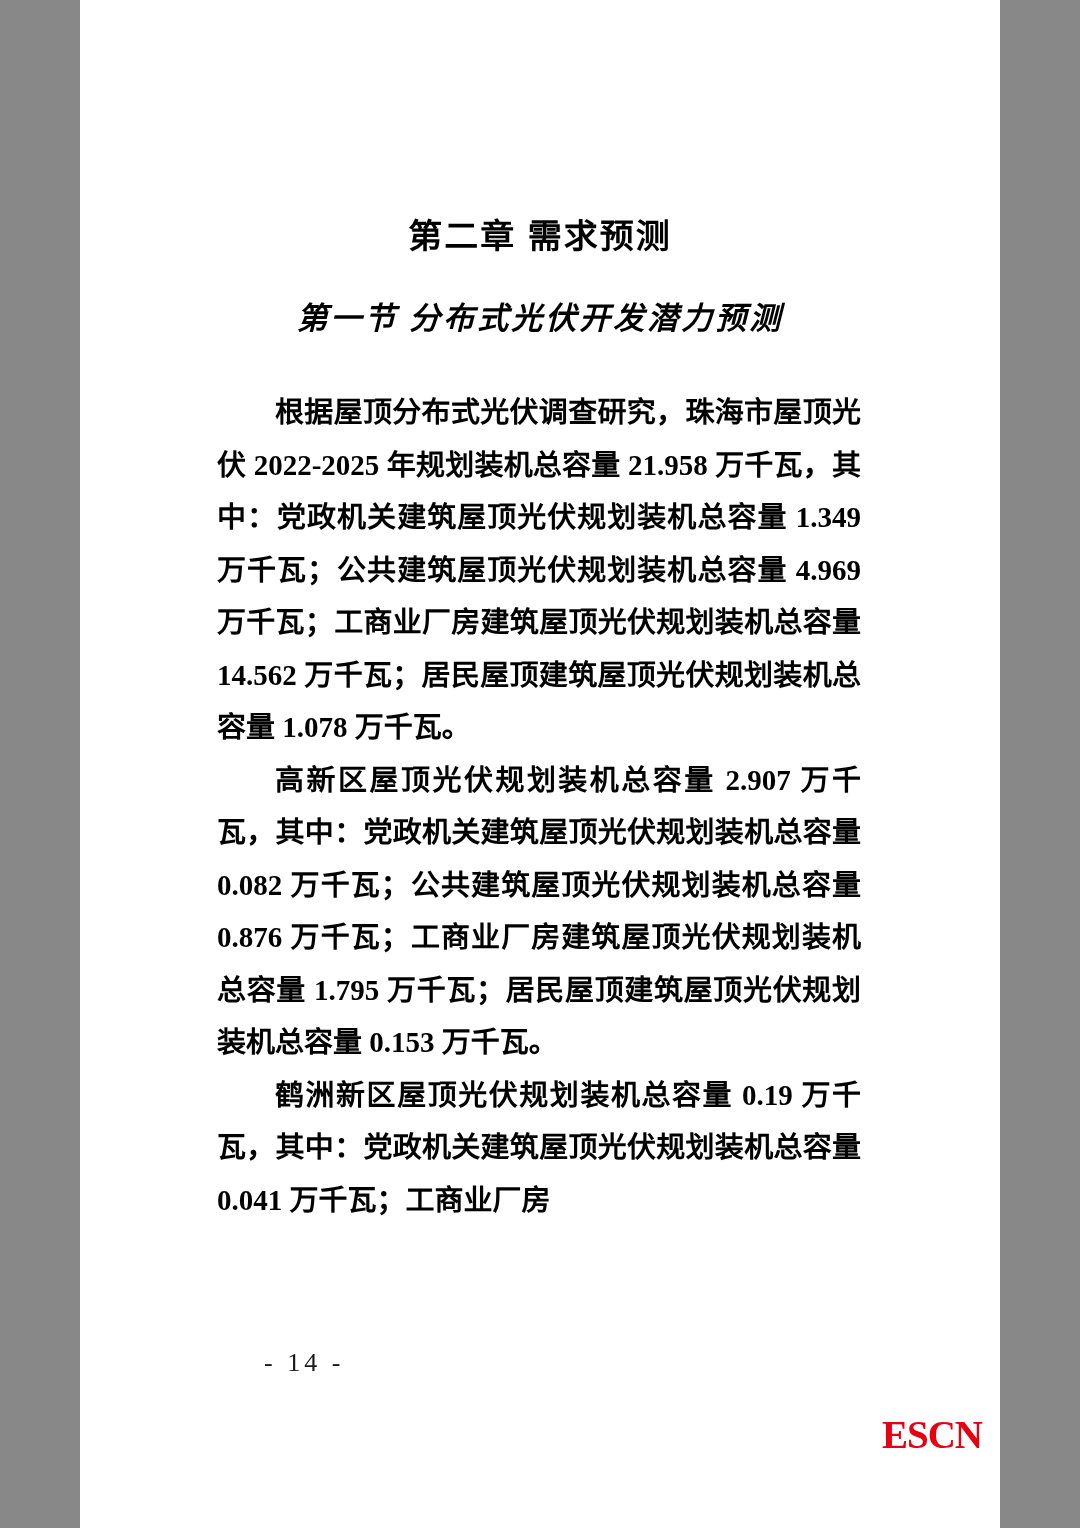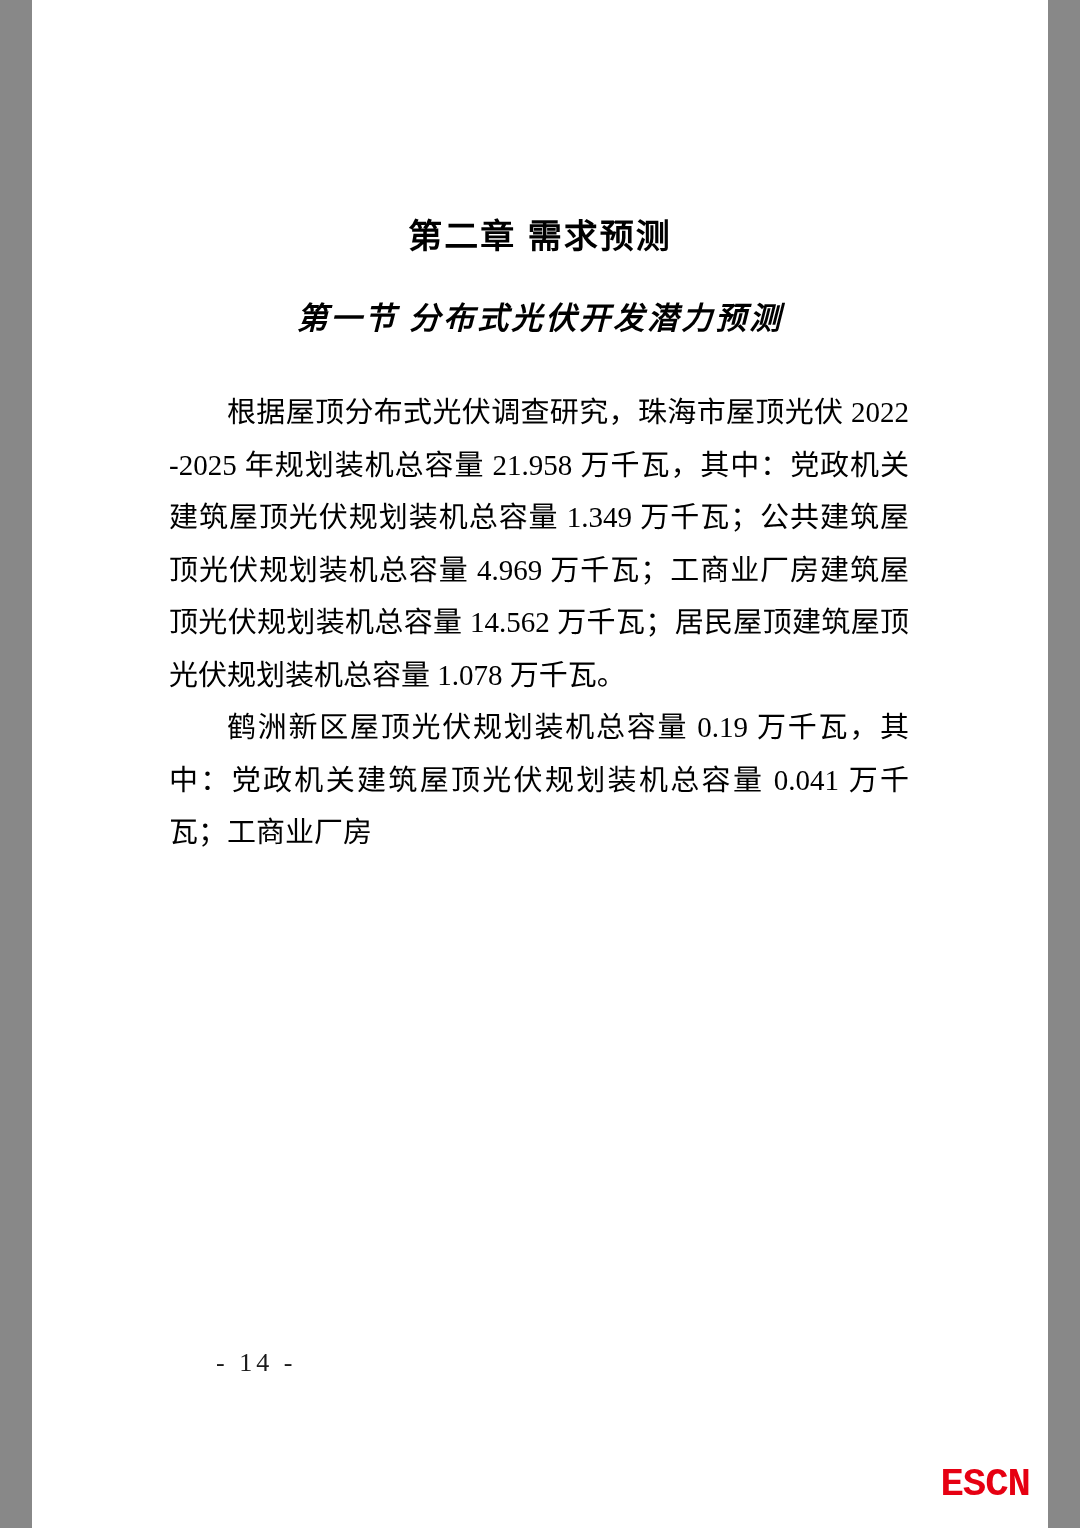--- a/index.html
+++ b/index.html
@@ -1,19 +1,19 @@
 <!DOCTYPE html>
 <html lang="zh-CN"><head>
 <meta charset="utf-8">
 <style>
   html, body { margin: 0; padding: 0; }
   body { background: #888; }
   .page {
     position: relative;
-    width: 1016px;
+    width: 920px;
     height: 1528px;
     margin: 0 auto;
     background: #ffffff;
     overflow: hidden;
     font-family: "Liberation Serif", "DejaVu Serif", serif;
     color: #000000;
   }
   .doc-title {
     margin: 0;
     padding-top: 218px;
@@ -32,20 +32,21 @@
     font-style: italic;
     font-weight: 600;
     font-size: 31px;
     line-height: 34px;
     letter-spacing: 3px;
     color: #000000;
   }
   .body-text {
     margin-top: 50px;
     padding: 0 139px 0 137px;
+    font-weight: bold;
   }
   .body-text p {
     margin: 0;
     font-size: 29px;
     line-height: 52.5px;
     text-align: justify;
     text-justify: inter-ideograph;
     text-indent: 2em;
     word-break: break-all;
   }
@@ -53,24 +54,24 @@
     position: absolute;
     left: 184px;
     top: 1348px;
     font-size: 26px;
     letter-spacing: 4px;
     color: #1a1a1a;
   }
   .logo {
     position: absolute;
     right: 18px;
-    top: 1466px;
+    top: 1416px;
     display: flex;
     align-items: center;
-    font-family: Liberation Mono, monospace;
+    font-family: Liberation Serif, serif;
     font-weight: 900;
     white-space: nowrap;
     text-align: center;
   }
   .logo-escn {
     font-size: 39px;
     letter-spacing: -1px;
     line-height: 38px;
   }
   .logo-cn {
@@ -84,20 +85,21 @@
 <body>
 
 <div class="page">
 
   <h1 class="doc-title">第二章 需求预测</h1>
 
   <h2 class="doc-subtitle">第一节 分布式光伏开发潜力预测</h2>
 
   <div class="body-text">
     <p>根据屋顶分布式光伏调查研究，珠海市屋顶光伏 2022-2025 年规划装机总容量 21.958 万千瓦，其中：党政机关建筑屋顶光伏规划装机总容量 1.349 万千瓦；公共建筑屋顶光伏规划装机总容量 4.969 万千瓦；工商业厂房建筑屋顶光伏规划装机总容量 14.562 万千瓦；居民屋顶建筑屋顶光伏规划装机总容量 1.078 万千瓦。</p>
+    <p>高新区屋顶光伏规划装机总容量 2.907 万千瓦，其中：党政机关建筑屋顶光伏规划装机总容量 0.082 万千瓦；公共建筑屋顶光伏规划装机总容量 0.876 万千瓦；工商业厂房建筑屋顶光伏规划装机总容量 1.795 万千瓦；居民屋顶建筑屋顶光伏规划装机总容量 0.153 万千瓦。</p>
     <p>鹤洲新区屋顶光伏规划装机总容量 0.19 万千瓦，其中：党政机关建筑屋顶光伏规划装机总容量 0.041 万千瓦；工商业厂房</p>
   </div>
 
   <div class="page-number">- 14 -</div>
 
   <div class="logo">
     <span class="logo-escn" style="color: rgb(230, 0, 18);">ESCN</span>
   </div>
 
 </div>

